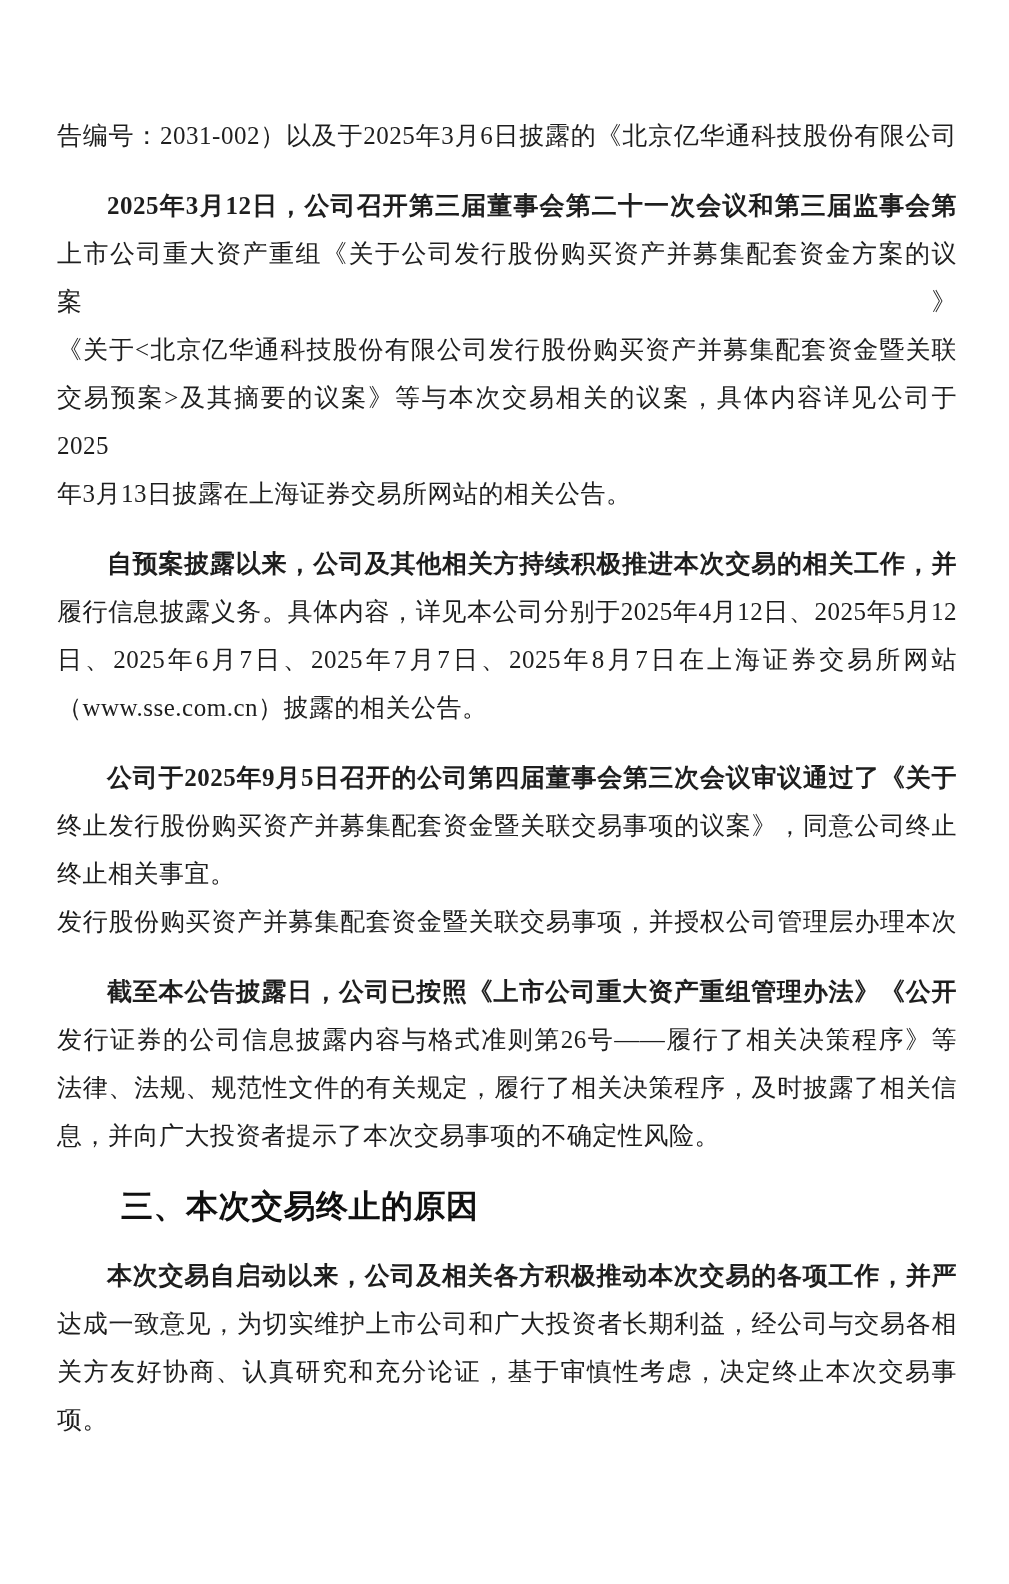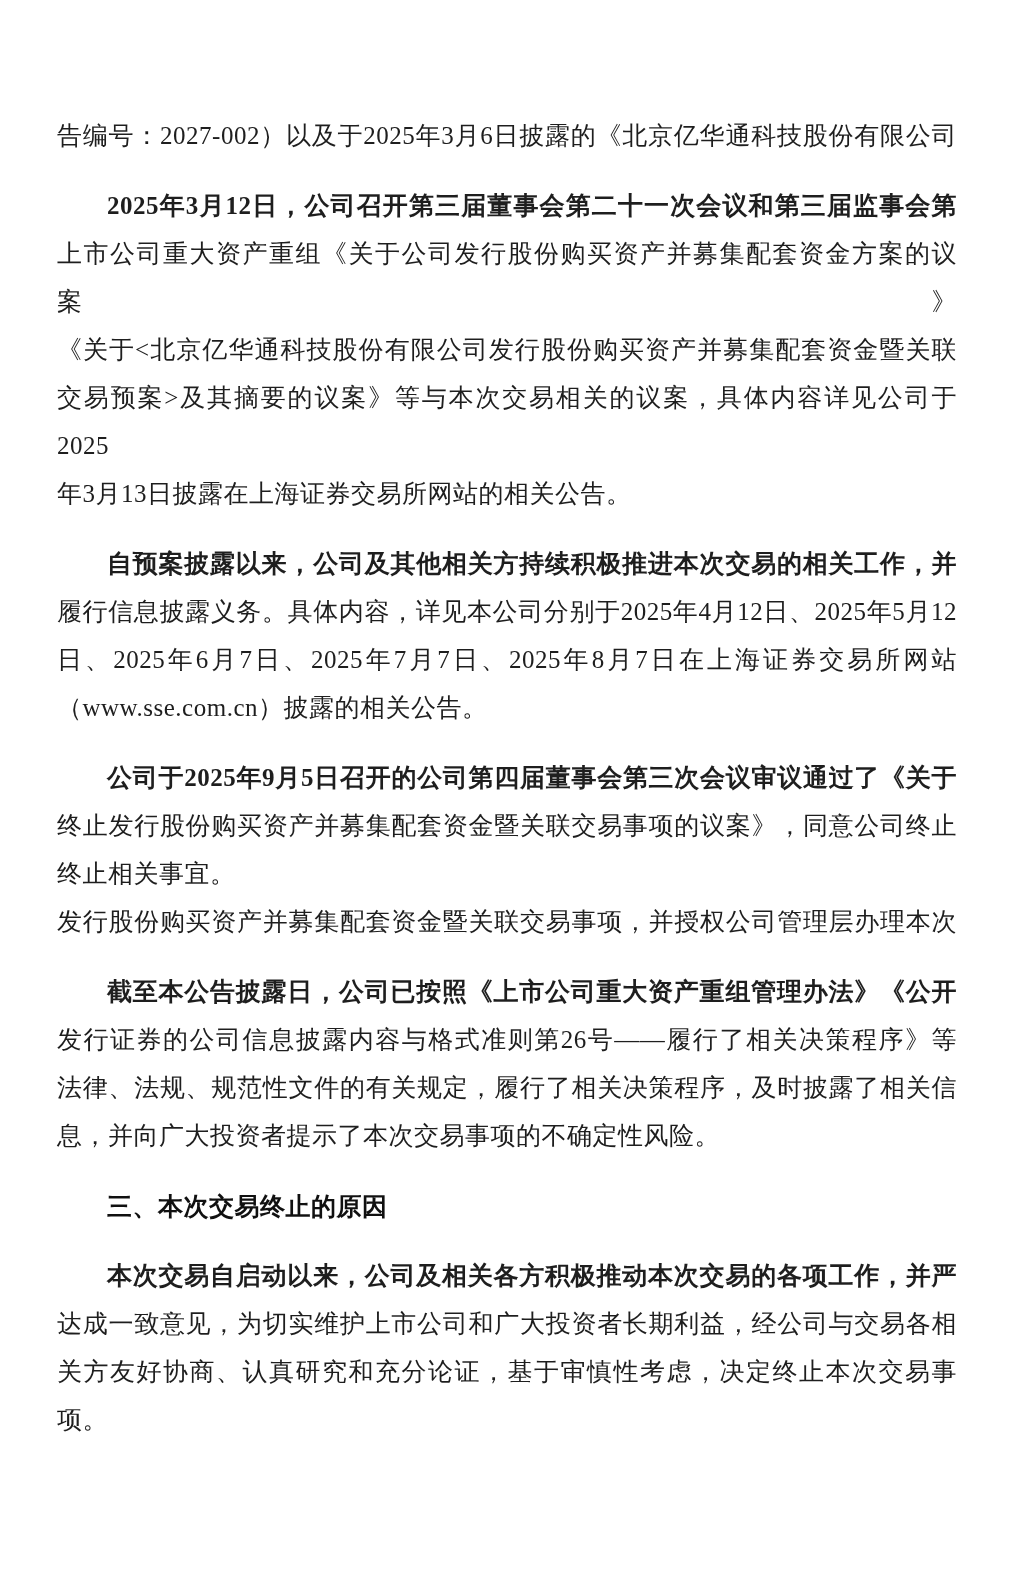--- a/index.html
+++ b/index.html
@@ -26,35 +26,35 @@
     letter-spacing: 0.5px;
   }
   .line { display: block; }
   
   .line.fill { text-align: justify; text-align-last: justify; }
   
   .line.indent { text-indent: 2em; font-weight: bold; }
   .heading {
     font-family: "Liberation Sans", "DejaVu Sans", sans-serif;
     font-weight: 700;
-    font-size: 25px;
+    font-size: 32px;
     line-height: 48px;
     color: #101010;
     margin-bottom: 22px;
     text-indent: 2em;
     letter-spacing: 0.5px;
   }
 </style>
 </head>
 <body>
 
 <div class="page">
 
   <div class="para">
-    <span class="line fill">告编号：2027-002）以及于2025年3月6日披露的《北京亿华通科技股份有限公司</span>
+    <span class="line fill">告编号：2031-002）以及于2025年3月6日披露的《北京亿华通科技股份有限公司</span>
   </div>
 
   <div class="para">
     <span class="line fill indent">2025年3月12日，公司召开第三届董事会第二十一次会议和第三届监事会第</span>
     <span class="line fill">上市公司重大资产重组《关于公司发行股份购买资产并募集配套资金方案的议案》</span>
     <span class="line fill">《关于&lt;北京亿华通科技股份有限公司发行股份购买资产并募集配套资金暨关联</span>
     <span class="line fill">交易预案&gt;及其摘要的议案》等与本次交易相关的议案，具体内容详见公司于2025</span>
     <span class="line">年3月13日披露在上海证券交易所网站的相关公告。</span>
   </div>
 

